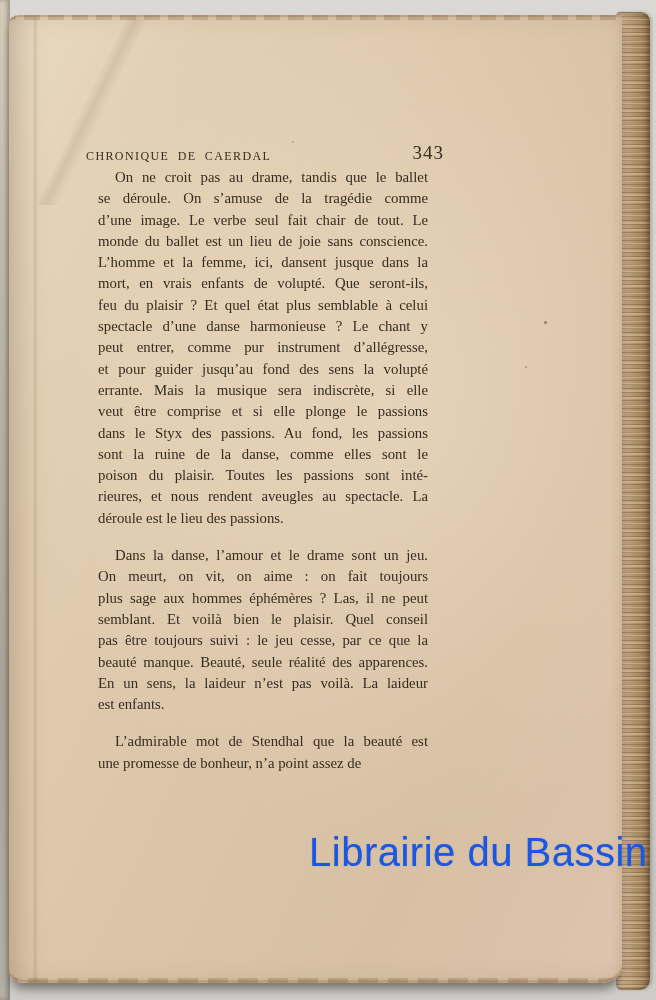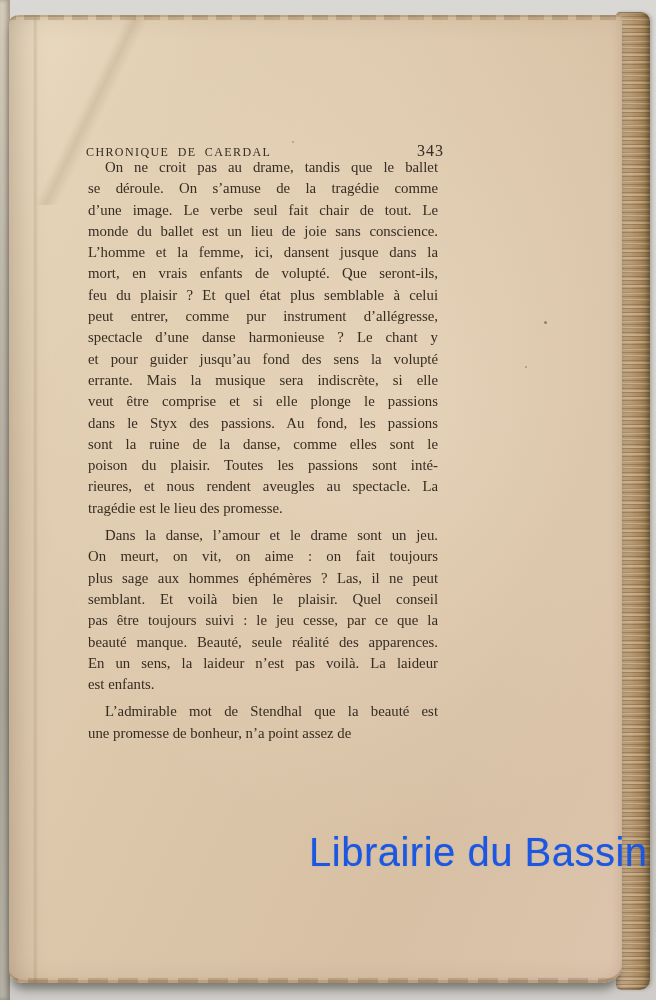--- a/index.html
+++ b/index.html
@@ -57,28 +57,28 @@
     background:repeating-linear-gradient(90deg,rgba(130,100,64,.55) 0 9px,rgba(200,175,140,.35) 9px 19px,rgba(115,86,52,.5) 19px 30px);
   }
 
   .header{
     position:absolute;left:82px;top:123px;width:362px;
     display:flex;justify-content:space-between;align-items:flex-end;
     color:var(--ink,#362c21);
     margin-top:19px;
   }
   .running-title{font-size:12px;letter-spacing:1.4px;word-spacing:4px;padding-left:4px;}
-  .page-number{font-size:16px;letter-spacing:1px;}
+  .page-number{font-size:19px;letter-spacing:1px;}
 
   .text-block{
     position:absolute;left:82px;top:151px;width:362px;
     font-size:14.8px;line-height:21.3px;color:var(--ink,#362c21);
     text-rendering:optimizeLegibility;
   }
-  .para{margin:6px;}
+  .para{margin:16px;}
   .line{
     text-align:justify;text-align-last:justify;text-justify:inter-word;
     max-height:21.4px;overflow:hidden;
   }
   .line.last{text-align-last:left;}
   .line.indent{text-indent:17px;}
 
   .watermark{
     position:absolute;left:309px;top:830px;z-index:5;white-space:nowrap;
     font-family:"Liberation Sans","DejaVu Sans",sans-serif;
@@ -106,30 +106,30 @@
 
   <div class="text-block">
       <div class="para">
         <div class="line indent">On ne croit pas au drame, tandis que le ballet</div>
         <div class="line">se déroule. On s’amuse de la tragédie comme</div>
         <div class="line">d’une image. Le verbe seul fait chair de tout. Le</div>
         <div class="line">monde du ballet est un lieu de joie sans conscience.</div>
         <div class="line">L’homme et la femme, ici, dansent jusque dans la</div>
         <div class="line">mort, en vrais enfants de volupté. Que seront-ils,</div>
         <div class="line">feu du plaisir ? Et quel état plus semblable à celui</div>
+        <div class="line">spectacle d’une danse harmonieuse ? Le chant y</div>
         <div class="line">peut entrer, comme pur instrument d’allégresse,</div>
-        <div class="line">spectacle d’une danse harmonieuse ? Le chant y</div>
         <div class="line">et pour guider jusqu’au fond des sens la volupté</div>
         <div class="line">errante. Mais la musique sera indiscrète, si elle</div>
         <div class="line">veut être comprise et si elle plonge le passions</div>
         <div class="line">dans le Styx des passions. Au fond, les passions</div>
         <div class="line">sont la ruine de la danse, comme elles sont le</div>
         <div class="line">poison du plaisir. Toutes les passions sont inté-</div>
         <div class="line">rieures, et nous rendent aveugles au spectacle. La</div>
-        <div class="line last">tragédie est le lieu des promesse.</div>
+        <div class="line last">déroule est le lieu des passions.</div>
       </div>
       <div class="para">
         <div class="line indent">Dans la danse, l’amour et le drame sont un jeu.</div>
         <div class="line">On meurt, on vit, on aime : on fait toujours</div>
         <div class="line">plus sage aux hommes éphémères ? Las, il ne peut</div>
         <div class="line">semblant. Et voilà bien le plaisir. Quel conseil</div>
         <div class="line">pas être toujours suivi : le jeu cesse, par ce que la</div>
         <div class="line">beauté manque. Beauté, seule réalité des apparences.</div>
         <div class="line">En un sens, la laideur n’est pas voilà. La laideur</div>
         <div class="line last">est enfants.</div>

